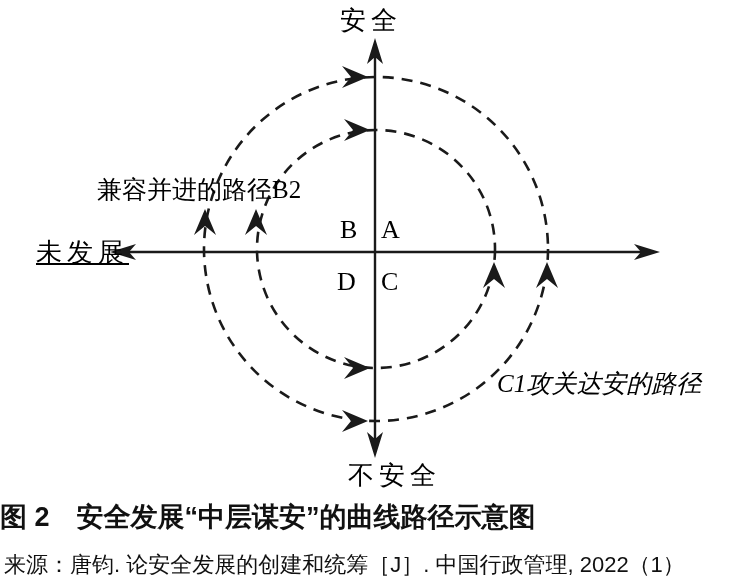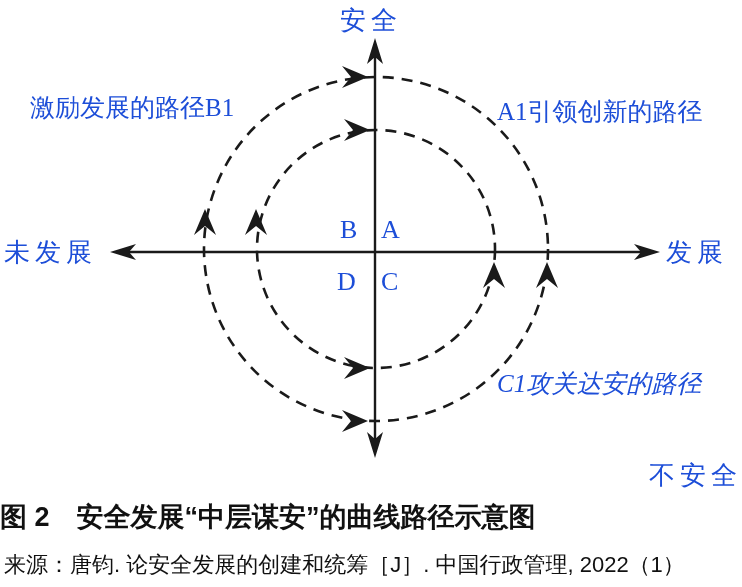--- a/index.html
+++ b/index.html
@@ -25,34 +25,34 @@
     height: 495px;
   }
   .diagram svg {
     position: absolute;
     left: 0; top: 0;
   }
   .lbl {
     position: absolute;
     font-family: "Liberation Serif", "DejaVu Serif", serif;
     font-size: 25px;
-    color: #1d4ed8;
+    color: #000000;
     white-space: nowrap;
     line-height: 1.2;
   }
   .axis-lbl {
     font-size: 26px;
     letter-spacing: 5px;
   }
   .quad {
     font-size: 26px;
   }
   .axis-top    { left: 0; right: 0; top: 5px; text-align: center; }
-  .axis-bottom { left: 0; right: 0; top: 460px; text-align: right; padding-left: 47px; }
-  .axis-left   { left: 4px;  top: 237px; }
+  .axis-bottom { left: 0; right: 0; top: 460px; text-align: center; padding-left: 47px; }
+  .axis-left   { left: 36px;  top: 237px; text-decoration: underline; }
   .axis-right  { left: 666px; top: 237px; }
   .lbl-b1 { left: 30px;  top: 93px;  }
   .lbl-a1 { left: 497px; top: 97px;  }
   .lbl-b2 { left: 97px;  top: 175px; }
   .lbl-a2 { left: 434px; top: 179px; }
   .lbl-d2 { left: 92px;  top: 302px; }
   .lbl-c2 { left: 434px; top: 302px; }
   .lbl-d1 { left: 32px;  top: 365px; }
   .lbl-c1 { left: 497px; top: 369px; font-style: italic; }
   .quad-b { left: 340px; top: 214px; }
@@ -109,27 +109,25 @@
         <polygon points="205,209 194,235 205,226 216,235"></polygon>
         <polygon points="256,209 245,235 256,226 267,235"></polygon>
         <polygon points="494,262 483,288 494,279 505,288"></polygon>
         <polygon points="547,262 536,288 547,279 558,288"></polygon>
       </g>
     </svg>
 
     <div class="lbl axis-lbl axis-top">安全</div>
     <div class="lbl axis-lbl axis-bottom">不安全</div>
     <div class="lbl axis-lbl axis-left">未发展</div>
-    <div class="lbl axis-lbl axis-right">发展</div>
 
     <div class="lbl quad quad-b">B</div>
     <div class="lbl quad quad-a">A</div>
     <div class="lbl quad quad-d">D</div>
     <div class="lbl quad quad-c">C</div>
 
-    <div class="lbl lbl-b1">激励发展的路径B1</div>
-    <div class="lbl lbl-a1">A1引领创新的路径</div>
+    <div class="lbl lbl-b2">兼容并进的路径B2</div>
     <div class="lbl lbl-c1">C1攻关达安的路径</div>
   </div>
 
   <div class="caption">图 2　安全发展“中层谋安”的曲线路径示意图</div>
   <div class="source">来源：唐钧. 论安全发展的创建和统筹［J］. 中国行政管理, 2022（1）</div>
 </div>
 
 </body></html>

